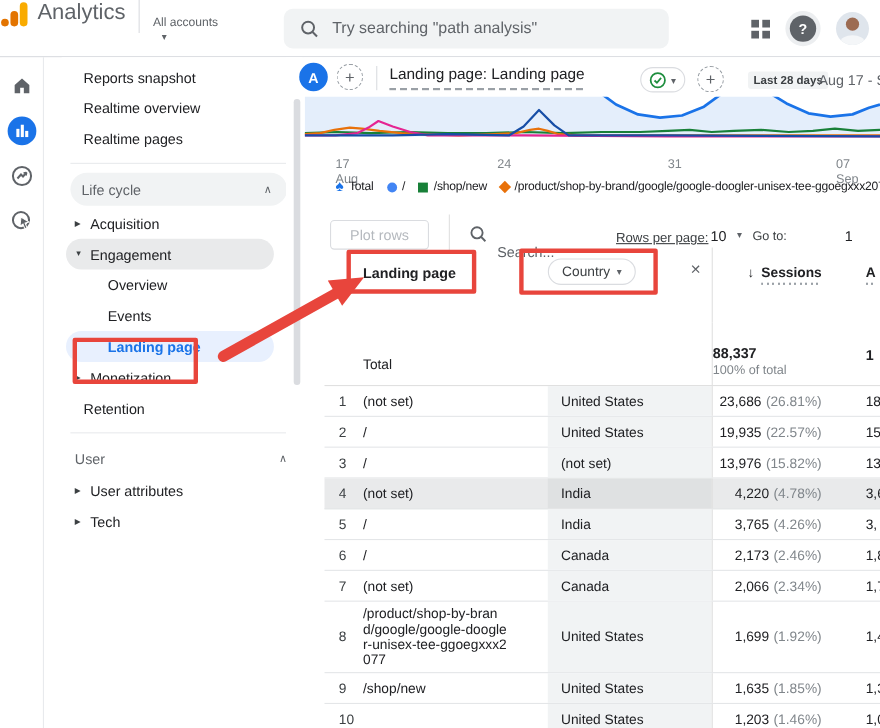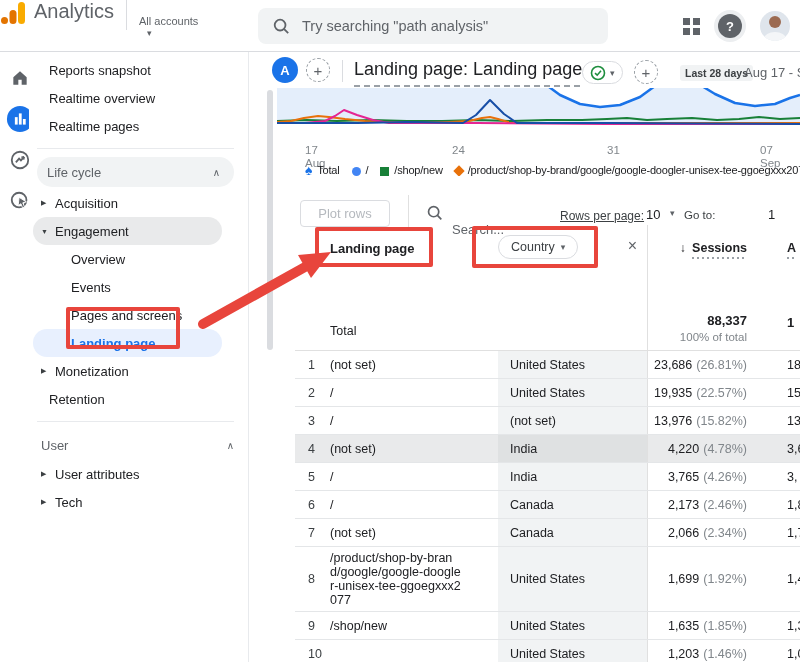--- a/index.html
+++ b/index.html
@@ -23,21 +23,21 @@
   .help{width:24px;height:24px;border-radius:50%;background:#5f6368;color:#fff;font-size:13px;
     font-weight:bold;display:flex;align-items:center;justify-content:center;box-shadow:0 0 0 4px #eceef0;cursor:pointer;}
   .avatar{width:30px;height:30px;border-radius:50%;background:#dfe5ec;position:relative;overflow:hidden;cursor:pointer;}
   .av-head{position:absolute;top:5px;left:9px;width:12px;height:12px;border-radius:50%;background:#9c6b52;}
   .av-body{position:absolute;bottom:-4px;left:4px;width:22px;height:13px;border-radius:50% 50% 0 0;background:#f4f6f8;}
   
   .rail{position:absolute;left:0;top:52px;width:40px;height:610px;border-right:1px solid #e8eaed;
     display:flex;flex-direction:column;align-items:center;padding-top:12px;gap:13px;}
   .rail .ric{width:28px;height:28px;display:flex;align-items:center;justify-content:center;cursor:pointer;}
   
-  .sidebar{position:absolute;left:29px;top:52px;width:220px;height:610px;border-right:1px solid #e8eaed;
+  .sidebar{position:absolute;left:56px;top:52px;width:220px;height:610px;border-right:1px solid #e8eaed;
     padding-top:4px;background:#fff;}
   .sb-item{height:28px;display:flex;align-items:center;padding-left:20px;font-size:13px;color:#202124;cursor:pointer;}
   .sb-item.arrowed{padding-left:12px;}
   .sb-arrow{width:14px;font-size:7px;color:#3c4043;flex:0 0 14px;}
   .sb-sub{height:28px;display:flex;align-items:center;padding-left:42px;font-size:13px;color:#202124;cursor:pointer;}
   .sb-section{height:30px;display:flex;align-items:center;justify-content:space-between;
     padding:0 14px 0 12px;font-size:13px;color:#5f6368;cursor:pointer;}
   .sb-section.pillbg{background:#f1f3f4;border-radius:15px;margin:2px 14px 2px 8px;padding-left:10px;}
   .sb-chev{font-size:10px;color:#5f6368;}
   .sb-divider{height:1px;background:#e8eaed;margin:8px 14px 8px 8px;}
@@ -45,21 +45,21 @@
   .sb-sub.active{background:#e8f0fe;color:#1a73e8;font-weight:bold;border-radius:16px;margin:0 26px 0 4px;padding-left:38px;}
   
   .main{position:absolute;left:260px;top:52px;width:540px;height:610px;background:#fff;}
   .abs{position:absolute;}
   .rh-avatar{left:12px;top:5px;width:26px;height:26px;border-radius:50%;background:#1a73e8;color:#fff;
     font-size:13px;font-weight:bold;display:flex;align-items:center;justify-content:center;cursor:pointer;}
   .plus-circle{width:24px;height:24px;border-radius:50%;border:1.5px dashed #9aa0a6;color:#5f6368;
     font-size:15px;display:flex;align-items:center;justify-content:center;cursor:pointer;}
   .rh-plus1{left:46px;top:6px;}
   .rh-div{left:82px;top:8px;width:1px;height:22px;background:#dadce0;}
-  .rh-title{left:94px;top:7px;font-size:18px;color:#202124;white-space:nowrap;
+  .rh-title{left:94px;top:7px;font-size:14px;color:#202124;white-space:nowrap;
     background-image:repeating-linear-gradient(90deg,#9aa0a6 0 6px,transparent 6px 10px);
     background-repeat:no-repeat;background-position:0 100%;background-size:100% 2px;padding-bottom:7px;cursor:text;}
   .rh-badge{left:322px;top:9px;height:23px;border:1px solid #dadce0;border-radius:12px;
     display:flex;align-items:center;gap:4px;padding:0 7px;cursor:pointer;background:#fff;}
   .rh-badge .bcaret{font-size:9px;color:#5f6368;}
   .rh-plus2{left:374px;top:8px;}
   .rh-preset{left:420px;top:13px;font-size:10.5px;font-weight:bold;color:#3c4043;background:#f1f3f4;
     border-radius:3px;padding:2px 5px;white-space:nowrap;cursor:pointer;}
   .rh-range{left:484px;top:13px;font-size:13px;color:#5f6368;white-space:nowrap;cursor:pointer;}
   .vscroll{left:7px;top:38px;width:6px;height:260px;background:#dadce0;border-radius:3px;cursor:grab;}
@@ -96,21 +96,21 @@
   .country-pill .ccaret{font-size:9px;color:#5f6368;}
   .th-close{font-size:16px;color:#5f6368;padding:2px 10px 0 0;cursor:pointer;}
   .th-sess{border-left:1px solid #e0e0e0;text-align:right;padding:16px 28px 0 0;font-size:12.5px;
     font-weight:bold;color:#202124;white-space:nowrap;cursor:pointer;}
   .th-next{padding:16px 0 0 12px;font-size:12.5px;font-weight:bold;color:#202124;cursor:pointer;}
   .dotted-u{background-image:repeating-linear-gradient(90deg,#9aa0a6 0 2px,transparent 2px 5px);
     background-repeat:no-repeat;background-position:0 100%;background-size:100% 2px;padding-bottom:4px;}
   .sort-arrow{font-size:12px;margin-right:3px;}
   .ttotal{height:58px;border-bottom:1px solid #e0e0e0;}
   .tt-label{grid-column:2;padding-top:31px;font-size:12.5px;color:#202124;}
-  .tt-sess{grid-column:4;border-left:1px solid #e0e0e0;text-align:right;padding:20px 28px 0 0;}
+  .tt-sess{grid-column:4;border-left:1px solid #e0e0e0;padding:20px 28px 0 0;}
   .tt-sess .v{font-size:13px;font-weight:bold;color:#202124;display:block;}
   .tt-sess .s{font-size:11.5px;color:#80868b;display:block;margin-top:3px;}
   .tt-next{padding:22px 0 0 12px;font-size:13px;font-weight:bold;color:#202124;}
   .trow{min-height:28px;border-bottom:1px solid #e4e6e8;cursor:pointer;}
   .trow>div{display:flex;align-items:center;font-size:12.5px;}
   .c-num{padding-left:13px;color:#3c4043;}
   .c-landing .txt{display:inline-block;max-width:132px;word-break:break-all;line-height:14px;padding:4px 0;}
   .c-country{background:#f1f3f4;padding-left:12px;}
   .c-sess{border-left:1px solid #e0e0e0;justify-content:flex-end;padding-right:28px;white-space:nowrap;}
   .c-sess .p{color:#80868b;margin-left:4px;}
@@ -211,23 +211,20 @@
     <div class="sb-item arrowed expanded">
       <span class="sb-arrow">▼</span>
       <span>Engagement</span>
     </div>
     <div class="sb-sub">
       <span>Overview</span>
     </div>
     <div class="sb-sub">
       <span>Events</span>
     </div>
-    <div class="sb-sub">
-      <span>Pages and screens</span>
-    </div>
     <div class="sb-sub active">
       <span>Landing page</span>
     </div>
     <div class="sb-item arrowed">
       <span class="sb-arrow">▶</span>
       <span>Monetization</span>
     </div>
     <div class="sb-item">
       <span>Retention</span>
     </div>

